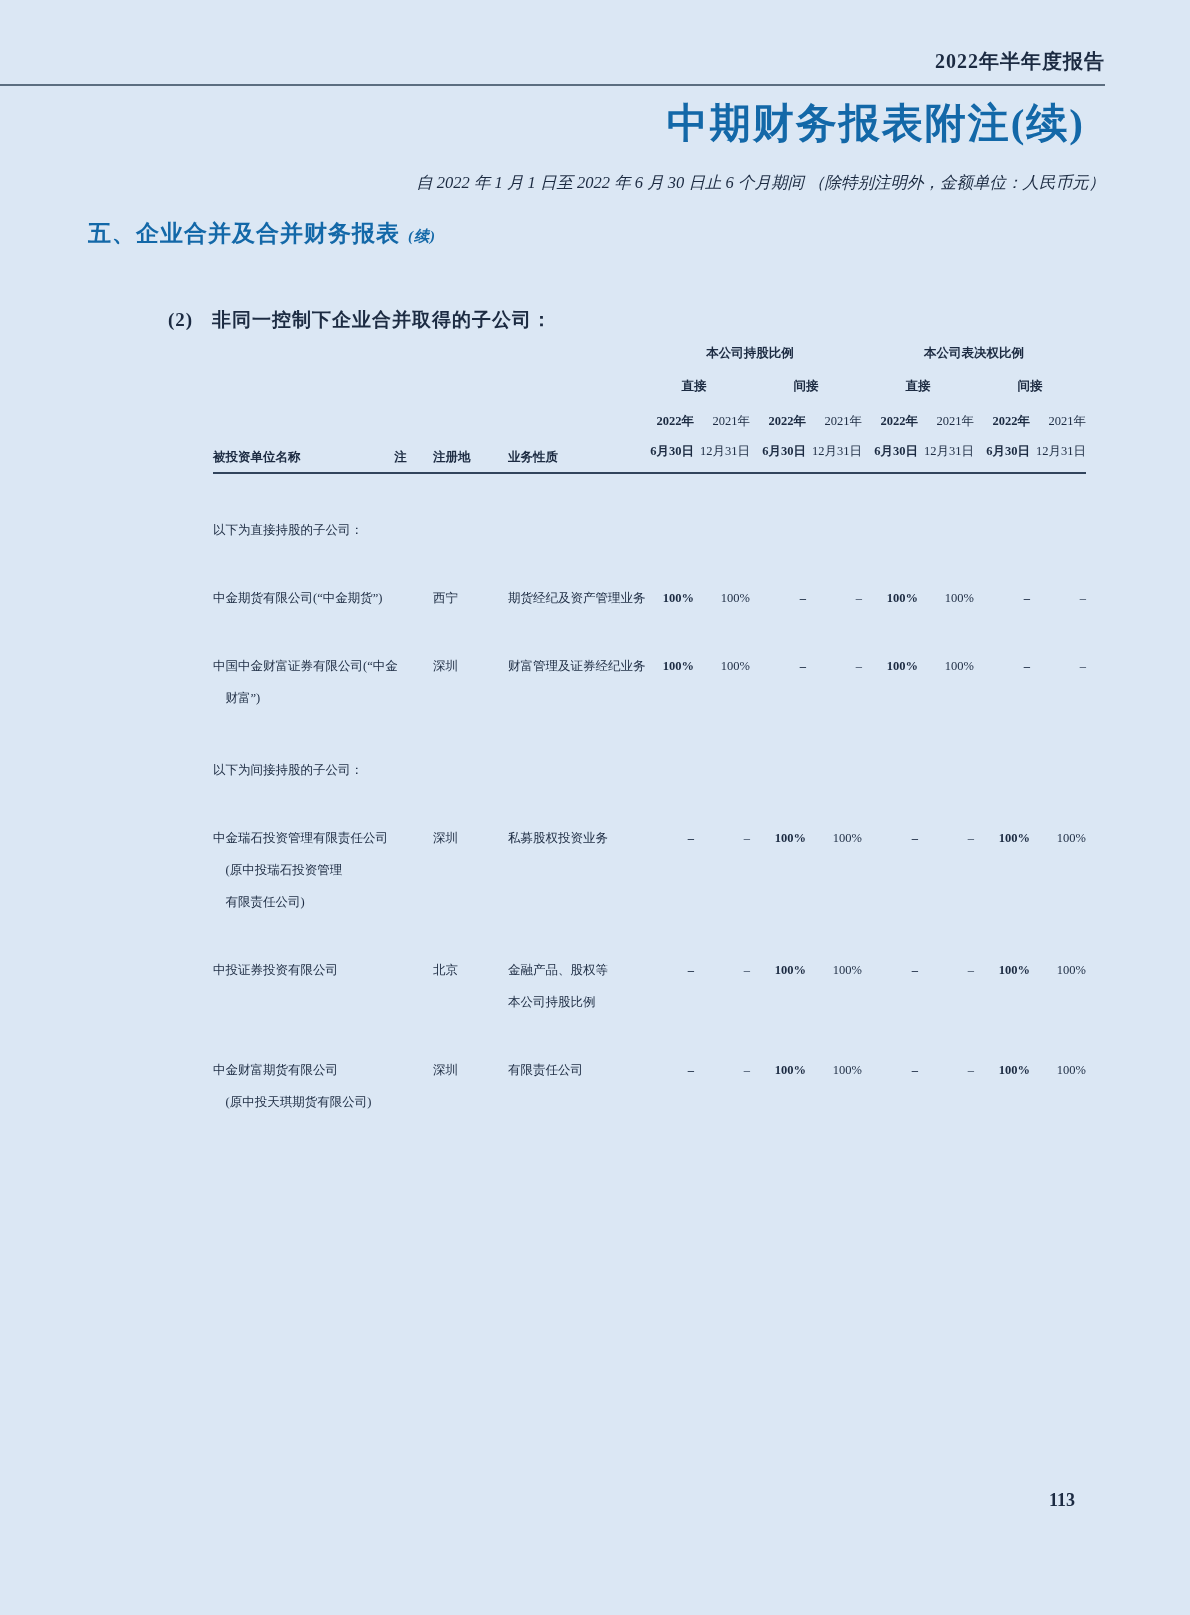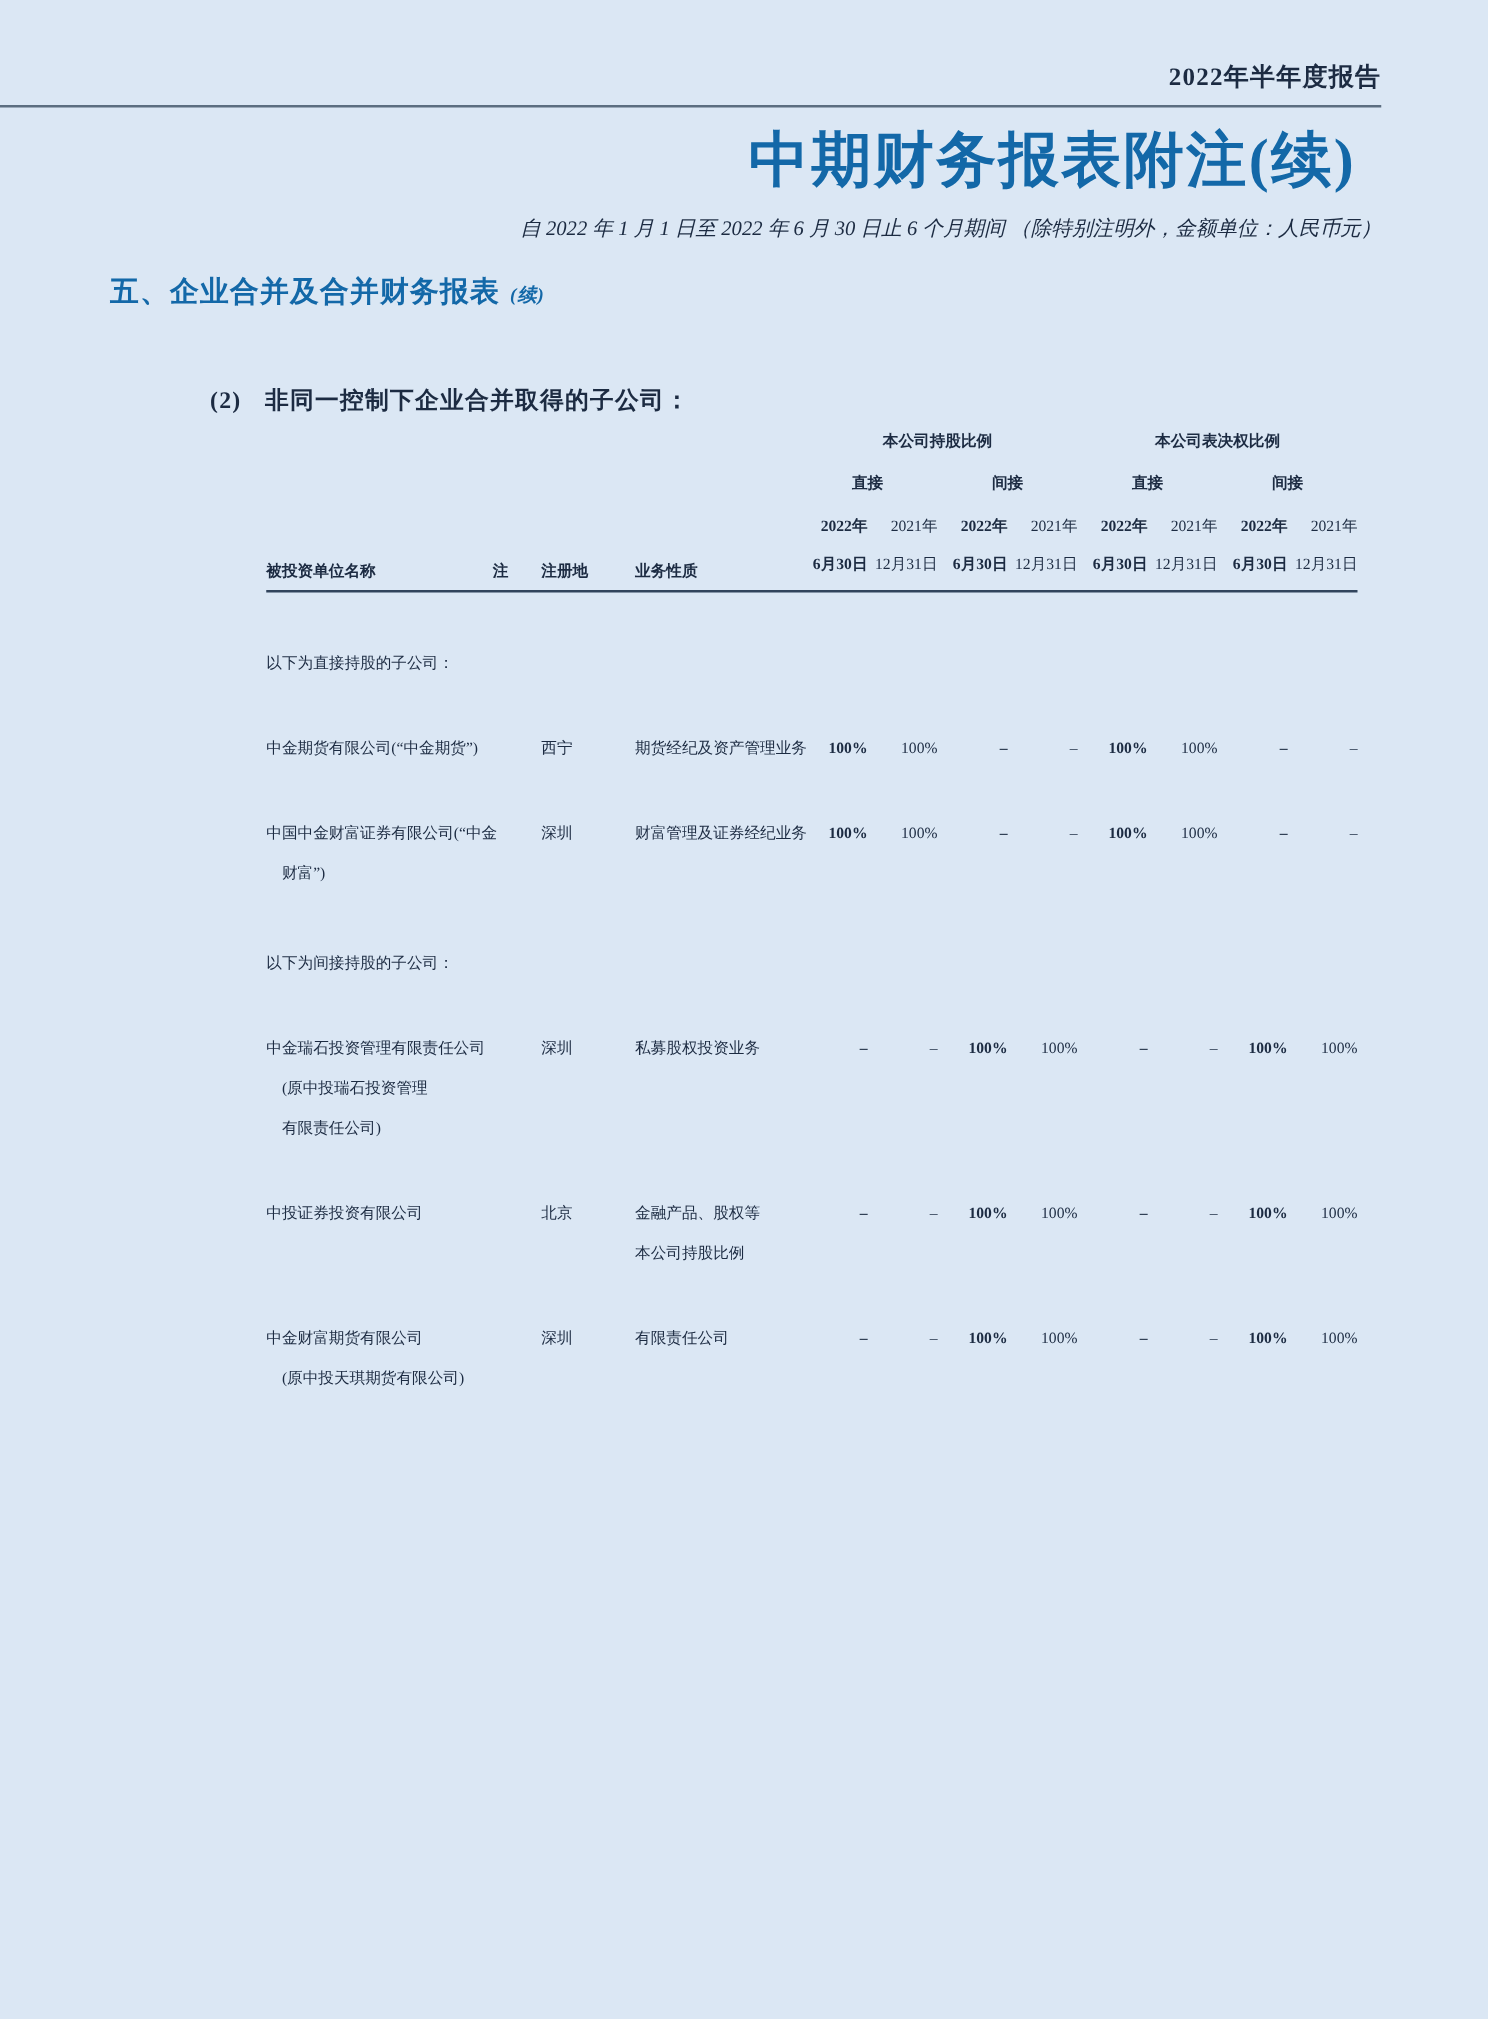--- a/index.html
+++ b/index.html
@@ -26,21 +26,21 @@
     position: absolute;
     top: 84px; left: 0;
     width: 1105px;
     border-top: 2px solid #5c6e80;
   }
   .doc-title {
     position: absolute;
     top: 96px; left: 0;
     width: 1085px;
     text-align: right;
-    font-size: 48px;
+    font-size: 41px;
     font-weight: bold;
     color: #1368a8;
     letter-spacing: 2px;
   }
   .doc-subtitle {
     position: absolute;
     top: 172px; left: 0;
     width: 1105px;
     text-align: right;
     font-style: italic;
@@ -274,13 +274,14 @@
           <div class="c-val b2022">100%</div>
           <div class="c-val">100%</div>
           <div class="c-val b2022">–</div>
           <div class="c-val">–</div>
           <div class="c-val b2022">100%</div>
           <div class="c-val">100%</div>
         </div>
       </div>
   </div>
 
+  <div class="page-num">113</div>
 </div>
 
 </body></html>

